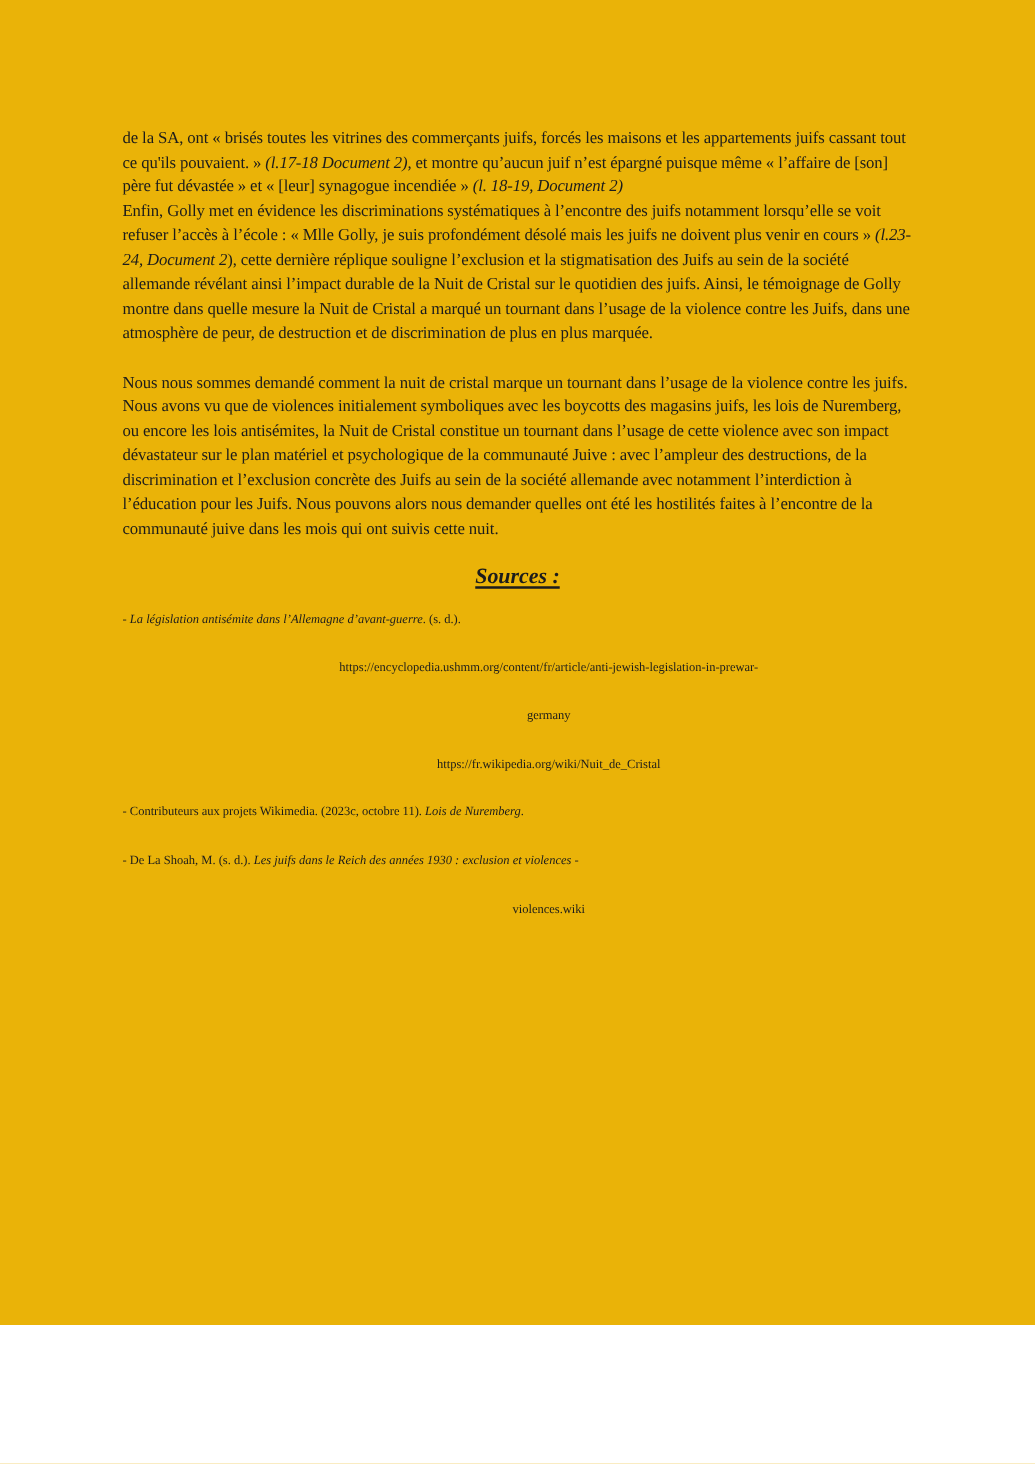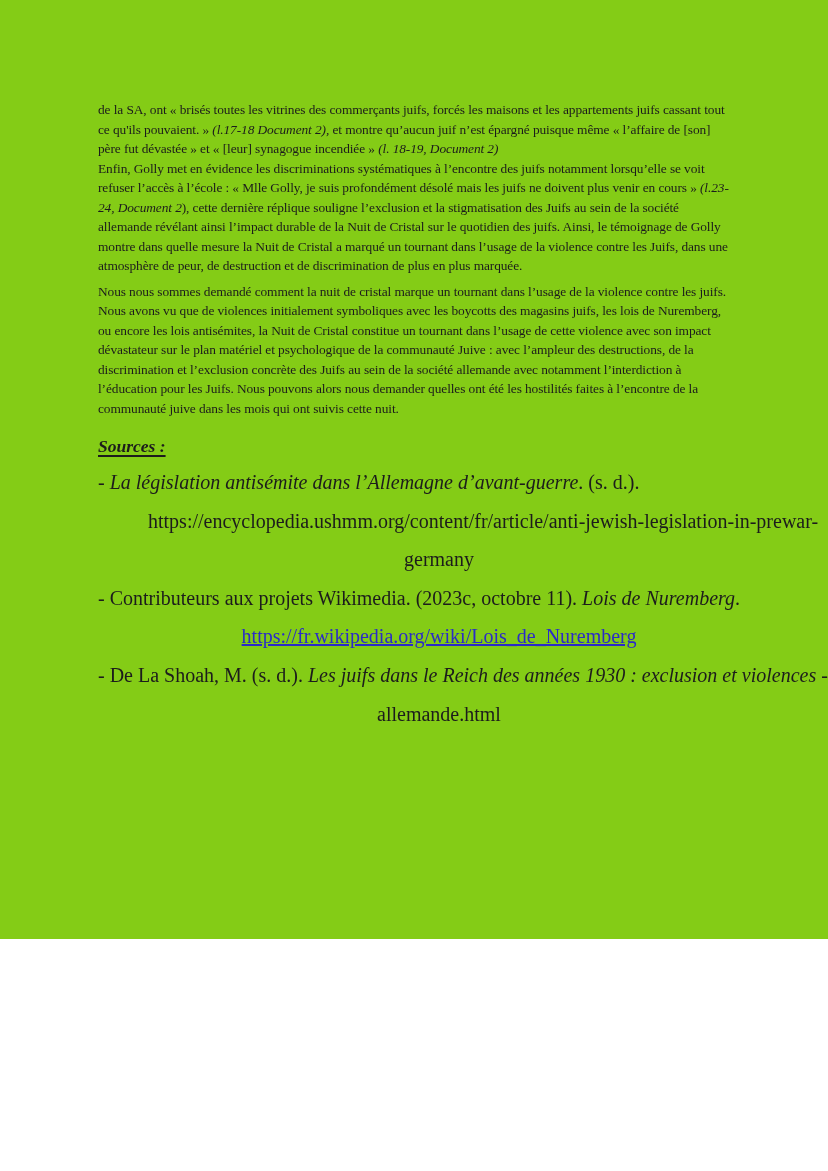--- a/index.html
+++ b/index.html
@@ -1,54 +1,55 @@
 <!DOCTYPE html>
 <html lang="fr"><head>
 <meta charset="utf-8">
 <style>
   html, body { margin: 0; padding: 0; background: #ffffff; }
   .page {
     position: relative;
     width: 828px;
-    height: 939px;
-    background: #84cc16;
+    height: 1060px;
+    background: #eab308;
     font-family: "Liberation Serif", "DejaVu Serif", serif;
     color: #1c1c1c;
     overflow: hidden;
   }
   .content {
     position: absolute;
     left: 98px;
     top: 100px;
     width: 632px;
   }
   .body-text {
     margin: 0;
     font-size: 13.4px;
     line-height: 19.5px;
     letter-spacing: -0.1px;
     text-align: left;
   }
-  .para-2 { margin-top: 6px; }
+  .para-2 { margin-top: 20px; }
   .it { font-style: italic; }
   .sources-heading {
     margin: 17px 0 0 0;
     font-size: 17.5px;
     line-height: 22px;
     font-weight: bold;
     font-style: italic;
+    text-align: center;
   }
   .sources-heading .underline {
     text-decoration: underline;
     text-decoration-thickness: 2px;
     text-underline-offset: 3px;
   }
   .sources-list { margin-top: 6px; }
   .src-line {
-    font-size: 20px;
+    font-size: 10px;
     line-height: 38.6px;
     white-space: pre;
   }
   .src-line.indent { padding-left: 50px; text-align: center; }
   .link {
     color: #2b2bc8;
     text-decoration: underline;
     cursor: pointer;
   }
 </style>
@@ -73,28 +74,28 @@
 
     <div class="sources-list">
 
       <div class="src-entry">
         <div class="src-line"><span>- </span><span class="it">La législation antisémite dans l’Allemagne d’avant-guerre</span><span>. (s. d.).</span></div>
         <div class="src-line indent"><span>https://encyclopedia.ushmm.org/content/fr/article/anti-jewish-legislation-in-prewar-</span></div>
         <div class="src-line indent"><span>germany</span></div>
       </div>
 
       <div class="src-entry">
+        <div class="src-line indent"><span>https://fr.wikipedia.org/wiki/Nuit_de_Cristal</span></div>
       </div>
 
 
       <div class="src-entry">
         <div class="src-line"><span>- Contributeurs aux projets Wikimedia. (2023c, octobre 11). </span><span class="it">Lois de Nuremberg</span><span>.</span></div>
-        <div class="src-line indent"><a class="link" href="#">https://fr.wikipedia.org/wiki/Lois_de_Nuremberg</a></div>
       </div>
 
       <div class="src-entry">
         <div class="src-line"><span>- De La Shoah, M. (s. d.). </span><span class="it">Les juifs dans le Reich des années 1930 : exclusion et violences -</span></div>
-        <div class="src-line indent"><span>allemande.html</span></div>
+        <div class="src-line indent"><span>violences.wiki</span></div>
       </div>
 
     </div>
   </div>
 </div>
 
 </body></html>

